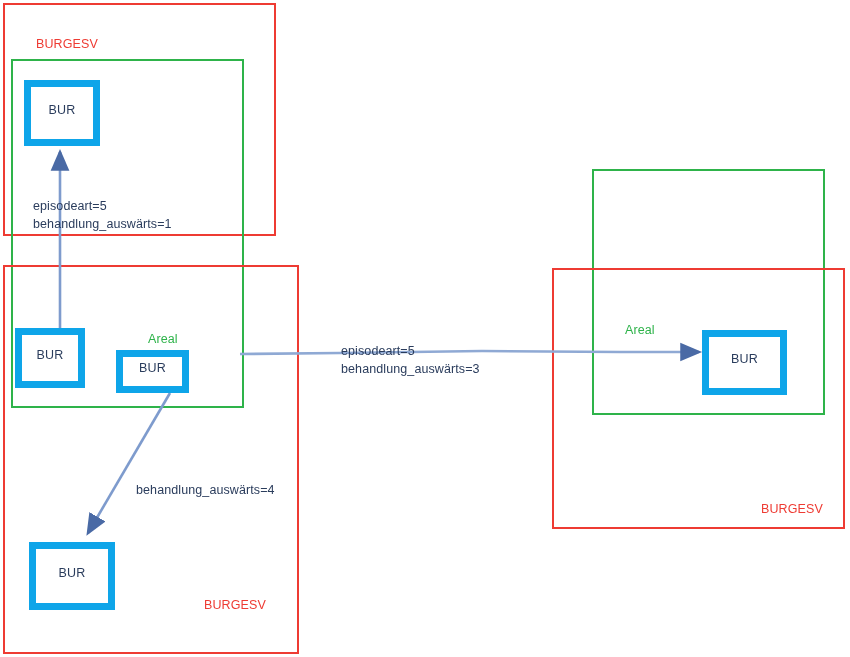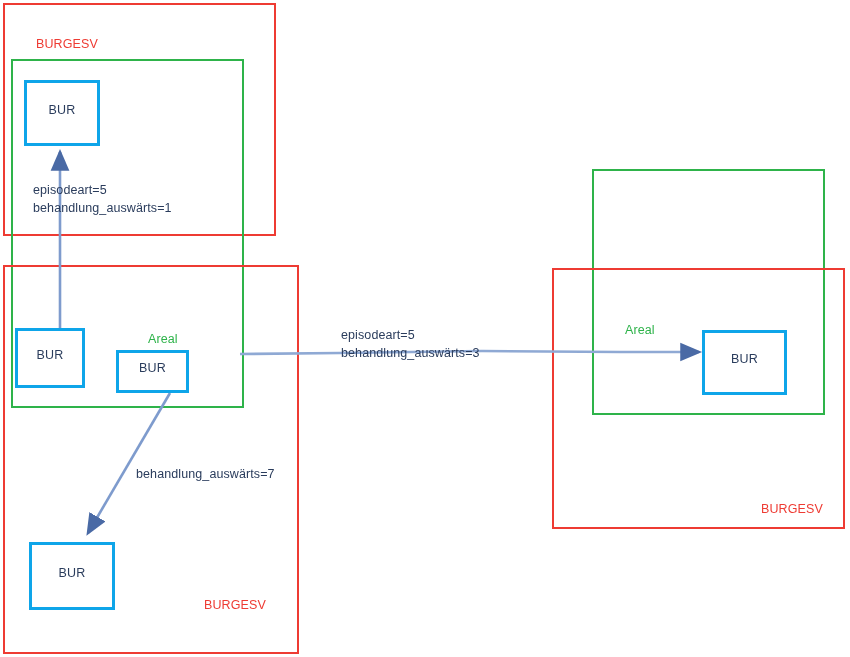--- a/index.html
+++ b/index.html
@@ -21,21 +21,21 @@
     position: absolute;
     box-sizing: border-box;
     background: transparent;
   }
   .region.red   { border: 2px solid #ee3b33; }
   .region.green { border: 2px solid #2eb34a; }
 
   .bur-box {
     position: absolute;
     box-sizing: border-box;
-    border: 3px solid #0ea5e9;
+    border: 7px solid #0ea5e9;
     background: #ffffff;
     display: flex;
     align-items: center;
     justify-content: center;
   }
   .bur-box .bur-label {
     font-size: 12.5px;
     color: #2a3c5c;
     letter-spacing: 0.2px;
     line-height: 1;
@@ -54,20 +54,21 @@
   .region-label.red-text   { color: #ee3b33; }
   .region-label.green-text { color: #2eb34a; }
 
   .edge-label {
     position: absolute;
     font-size: 12.5px;
     line-height: 1.4;
     color: #2a3c5c;
     white-space: pre;
     letter-spacing: 0.1px;
+    margin-top: 16px;
   }
 
   svg.links {
     position: absolute;
     left: 0;
     top: 0;
     width: 850px;
     height: 657px;
     overflow: visible;
     pointer-events: none;
@@ -121,17 +122,17 @@
   </div>
 
   <div class="region-label red-text" style="left:36px; top:16px;">BURGESV</div>
   <div class="region-label green-text" style="left:148px; top:311px;">Areal</div>
   <div class="region-label red-text" style="left:204px; top:577px;">BURGESV</div>
   <div class="region-label green-text" style="left:625px; top:302px;">Areal</div>
   <div class="region-label red-text" style="left:761px; top:481px;">BURGESV</div>
 
   <div class="edge-label" style="left:33px; top:182px;">episodeart=5
 behandlung_auswärts=1</div>
-  <div class="edge-label" style="left:136px; top:466px;">behandlung_auswärts=7</div>
+  <div class="edge-label" style="left:136px; top:466px;">behandlung_auswärts=4</div>
   <div class="edge-label" style="left:341px; top:327px;">episodeart=5
 behandlung_auswärts=3</div>
 
 </div>
 
 </body></html>

